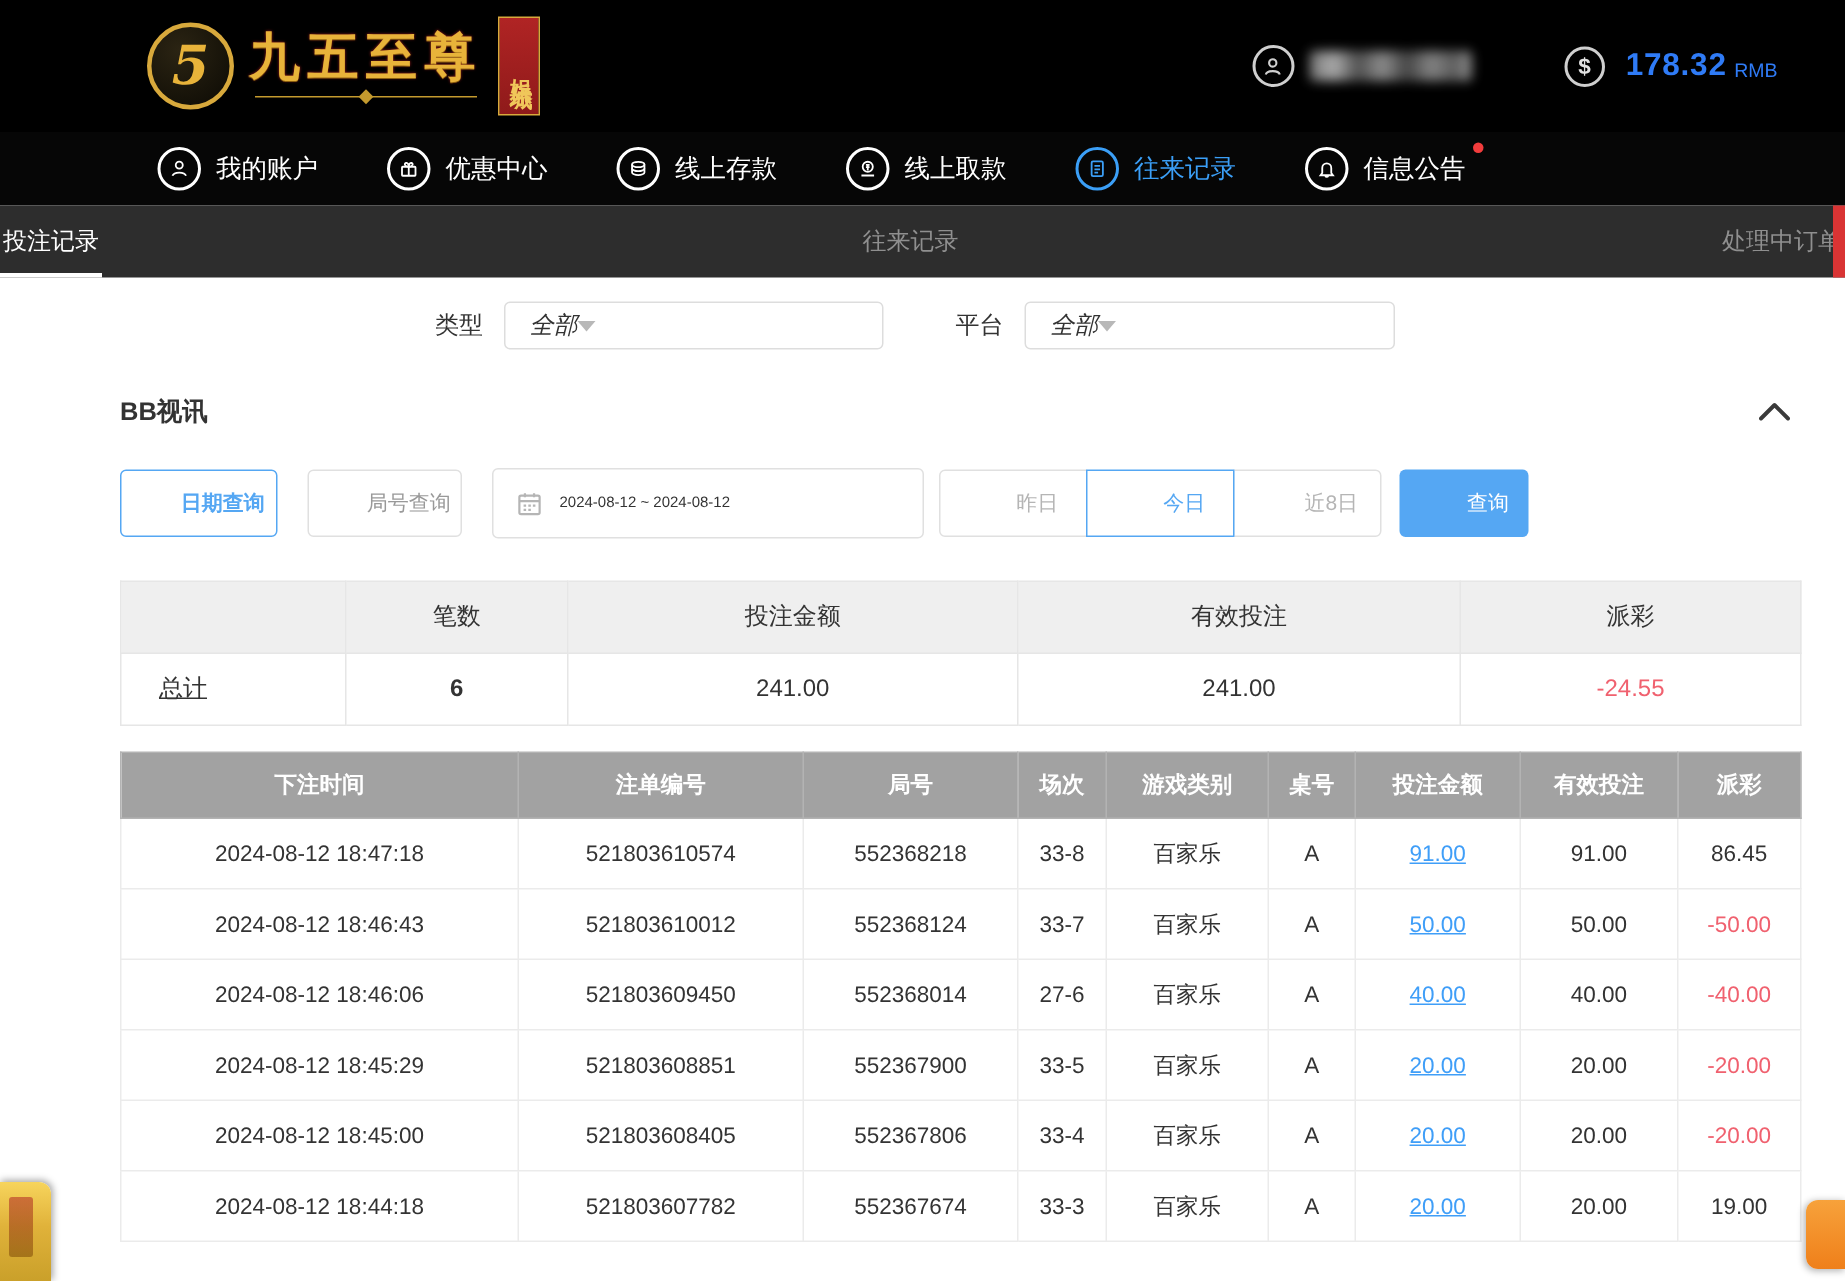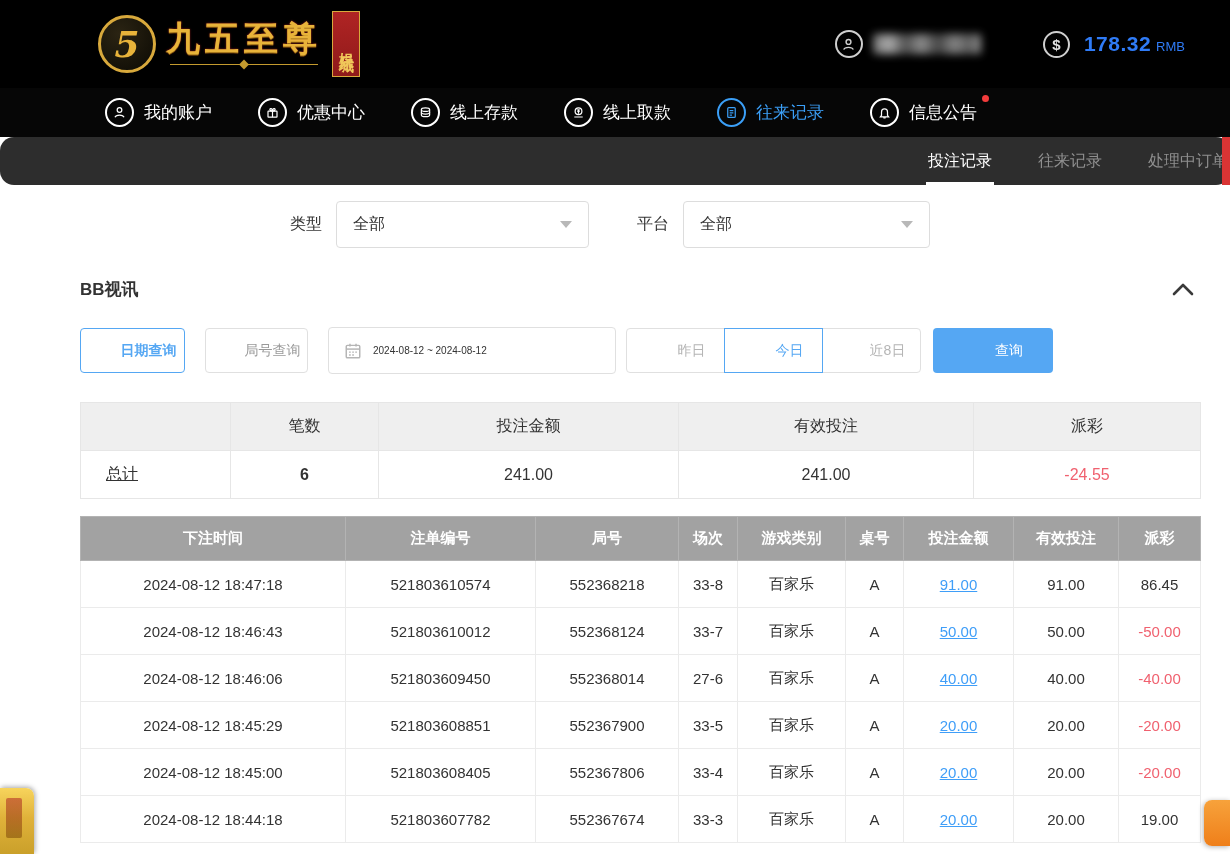--- a/index.html
+++ b/index.html
@@ -31,30 +31,30 @@
   
   .mainnav { height:49px; background:#060606; display:flex; align-items:center; padding-left:105px; gap:46px; }
   .nav-item { display:flex; align-items:center; gap:10px; color:#fff; font-size:17px; cursor:pointer; position:relative; }
   .icon-circle { width:29px; height:29px; border-radius:50%; border:2px solid currentColor; display:flex; align-items:center; justify-content:center; color:#fff; flex:0 0 auto; }
   .icon-circle svg { stroke:currentColor; fill:none; stroke-width:1.3; }
   .nav-item.active { color:#3b9ff7; }
   .nav-item.active .icon-circle { color:#3b9ff7; }
   .nav-dot { position:absolute; right:-12px; top:-3px; width:7px; height:7px; border-radius:50%; background:#f23c3c; }
 
   
-  .tabbar { height:48px; background:#2d2d2d; display:flex; align-items:stretch; justify-content:flex-end; gap:42px; position:relative;border-radius:14px; }
+  .tabbar { height:48px; background:#2d2d2d; display:flex; align-items:stretch; justify-content:space-between; gap:42px; position:relative; }
   .tab { display:flex; align-items:center; color:#8f8f8f; font-size:16px; cursor:pointer; position:relative; padding:0 2px; }
   .tab.active { color:#fff; }
   .tab.active::after { content:""; position:absolute; left:0; right:0; bottom:0; height:3px; background:#fff; }
   .red-strip { position:absolute; right:0; top:0; width:8px; height:48px; background:#d93434; }
 
   
   .filter-row { display:flex; align-items:center; margin:16px 0 0 290px; }
   .filter-label { font-size:16px; color:#333; }
-  .select { width:253px; height:47px; border:1px solid #ddd; border-radius:4px; display:flex; align-items:center; justify-content:space-between; padding:0 16px; margin-left:14px; cursor:pointer; background:#fff; }
+  .select { width:253px; height:32px; border:1px solid #ddd; border-radius:4px; display:flex; align-items:center; justify-content:flex-start; padding:0 16px; margin-left:14px; cursor:pointer; background:#fff;font-style:italic; }
   .select .val { font-size:16px; color:#333; }
   .caret { width:0; height:0; border-left:6px solid transparent; border-right:6px solid transparent; border-top:7px solid #b8b8b8; }
   .flabel2 { margin-left:48px; }
   .select2 { width:247px; }
 
   
   .section-head { display:flex; align-items:center; justify-content:space-between; margin:30px 36px 0 80px; }
   .section-title { font-size:17px; font-weight:bold; color:#333; }
   .collapse-btn { cursor:pointer; display:flex; align-items:center; }
 
@@ -63,21 +63,21 @@
   .btn { height:45px; display:flex; align-items:center; justify-content:center; font-size:14px; border-radius:4px; cursor:pointer; background:#fff;padding-left:32px; }
   .btn-date { border:1px solid #55a7f3; color:#55a7f3; width:105px; font-weight:bold; }
   .btn-round { border:1px solid #e0e0e0; color:#999; width:103px; margin-left:20px; }
   .date-input { width:288px; height:47px; border:1px solid #e0e0e0; border-radius:4px; display:flex; align-items:center; gap:11px; padding:0 15px; margin-left:20px; background:#fff; cursor:text; }
   .date-text { font-size:10px; color:#333; }
   .group { display:flex; margin-left:10px; }
   .group .btn { width:99px; border:1px solid #e0e0e0; color:#b5b5b5; border-radius:0; margin-left:-1px; }
   .group .btn:first-child { border-radius:4px 0 0 4px; margin-left:0; }
   .group .btn:last-child { border-radius:0 4px 4px 0; }
   .group .btn.active { border-color:#55a7f3; color:#55a7f3; z-index:1; background:#fff; }
-  .btn-search { background:#55a7f3; color:#fff; width:120px; margin-left:12px; border:none; }
+  .btn-search { background:#55a7f3; color:#fff; width:86px; margin-left:12px; border:none; }
 
   
   .summary { margin:28px 30px 0 80px; width:1120px; border-collapse:collapse; table-layout:fixed; }
   .summary th, .summary td { border:1px solid #e6e6e6; height:48px; text-align:center; font-size:16px; color:#333; font-weight:normal; background:#fff; }
   .summary th { background:#efefef; }
   .summary td.tleft { text-align:left; padding-left:25px;text-decoration:underline; }
   .summary td.bold { font-weight:bold; }
   .neg { color:#f0616f !important; }
 
   

